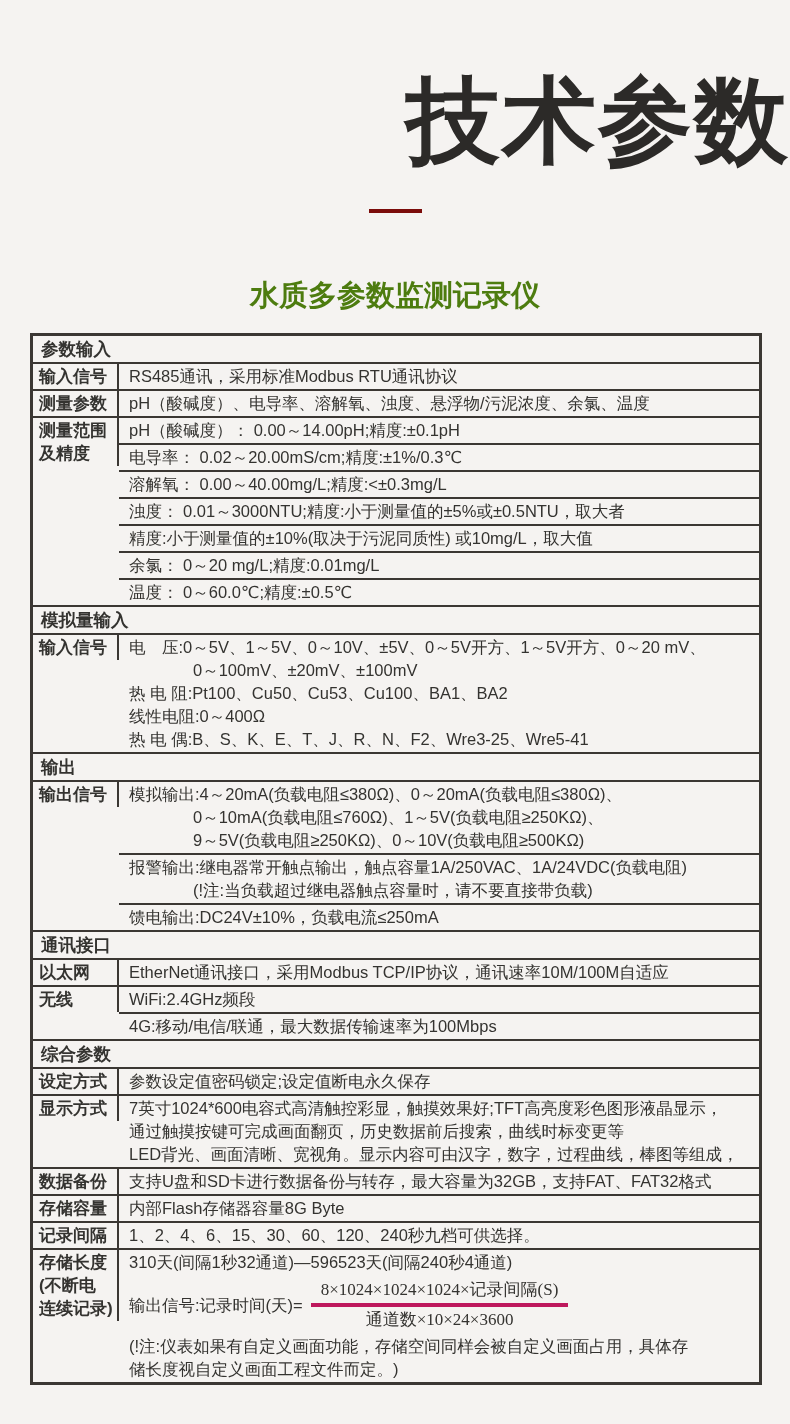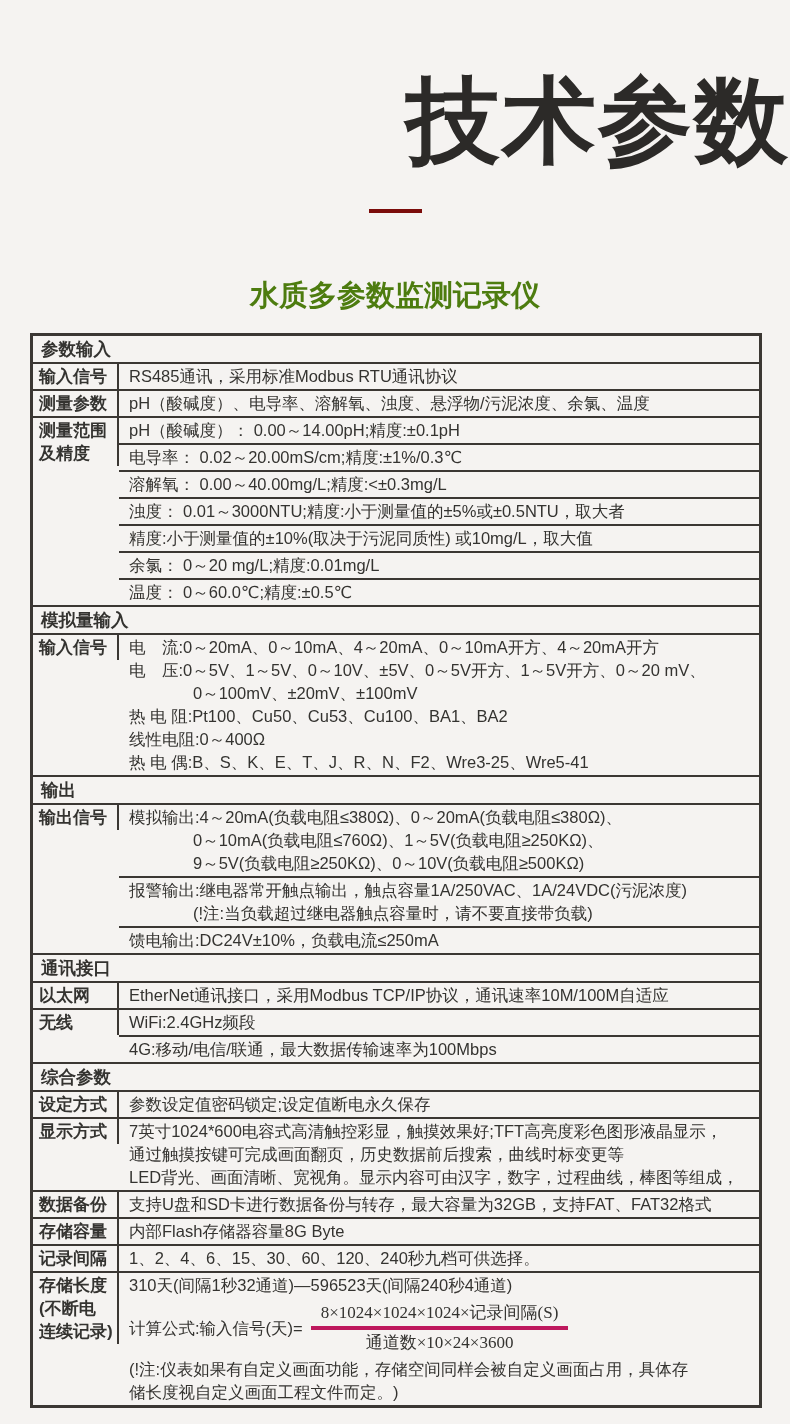--- a/index.html
+++ b/index.html
@@ -110,42 +110,41 @@
         </div>
       </div>
     </div>
 
     <div class="sec">模拟量输入</div>
 
     <div class="row">
       <div class="lbl">输入信号</div>
       <div class="cnt">
         <div class="cell">
-          <div>电　流:0～20mA、0～10mA、4～20mA、0～10mA开方、4～20mA开方</div>
           <div>电　压:0～5V、1～5V、0～10V、±5V、0～5V开方、1～5V开方、0～20 mV、</div>
           <div class="ind">0～100mV、±20mV、±100mV</div>
           <div>热 电 阻:Pt100、Cu50、Cu53、Cu100、BA1、BA2</div>
           <div>线性电阻:0～400Ω</div>
           <div>热 电 偶:B、S、K、E、T、J、R、N、F2、Wre3-25、Wre5-41</div>
         </div>
       </div>
     </div>
 
     <div class="sec">输出</div>
 
     <div class="row">
       <div class="lbl">输出信号</div>
       <div class="cnt">
         <div class="cell">
           <div>模拟输出:4～20mA(负载电阻≤380Ω)、0～20mA(负载电阻≤380Ω)、</div>
           <div class="ind">0～10mA(负载电阻≤760Ω)、1～5V(负载电阻≥250KΩ)、</div>
           <div class="ind">9～5V(负载电阻≥250KΩ)、0～10V(负载电阻≥500KΩ)</div>
         </div>
         <div class="cell">
-          <div>报警输出:继电器常开触点输出，触点容量1A/250VAC、1A/24VDC(污泥浓度)</div>
+          <div>报警输出:继电器常开触点输出，触点容量1A/250VAC、1A/24VDC(负载电阻)</div>
           <div class="ind">(!注:当负载超过继电器触点容量时，请不要直接带负载)</div>
         </div>
         <div class="cell">
           <div>馈电输出:DC24V±10%，负载电流≤250mA</div>
         </div>
       </div>
     </div>
 
     <div class="sec">通讯接口</div>
 
@@ -220,21 +219,21 @@
     </div>
 
     <div class="row">
       <div class="lbl">存储长度
 (不断电
 连续记录)</div>
       <div class="cnt">
         <div class="cell">
           <div>310天(间隔1秒32通道)—596523天(间隔240秒4通道)</div>
           <div class="formula">
-            <span>计算公式:输入信号(天)=</span>
+            <span>输出信号:记录时间(天)=</span>
             <span class="frac">
               <span class="num">8×1024×1024×1024×记录间隔(S)</span>
               <span class="den">通道数×10×24×3600</span>
             </span>
           </div>
           <div>(!注:仪表如果有自定义画面功能，存储空间同样会被自定义画面占用，具体存</div>
           <div>储长度视自定义画面工程文件而定。)</div>
         </div>
       </div>
     </div>

